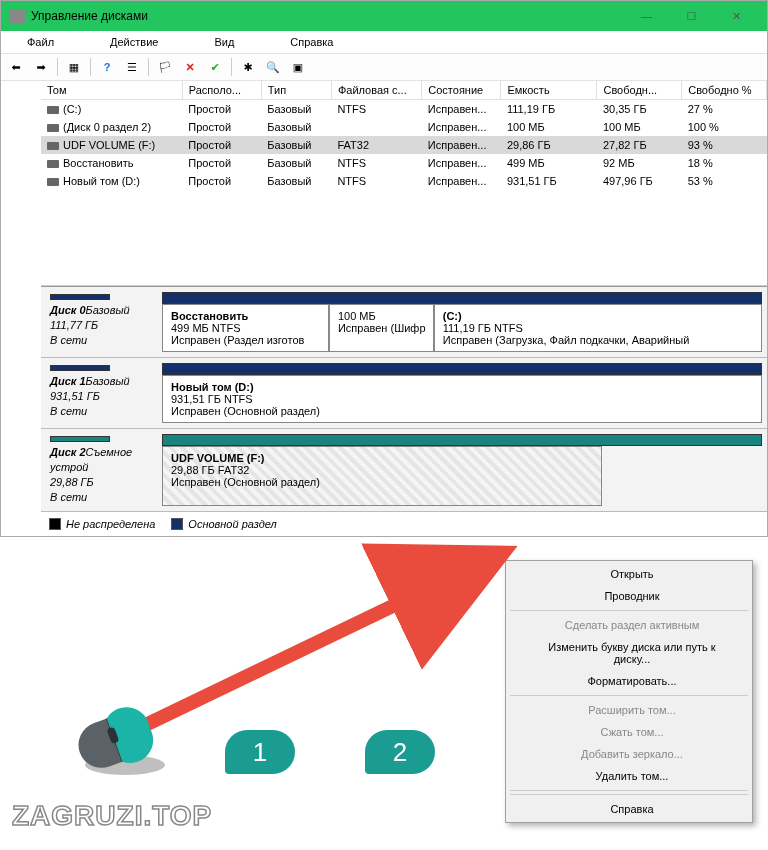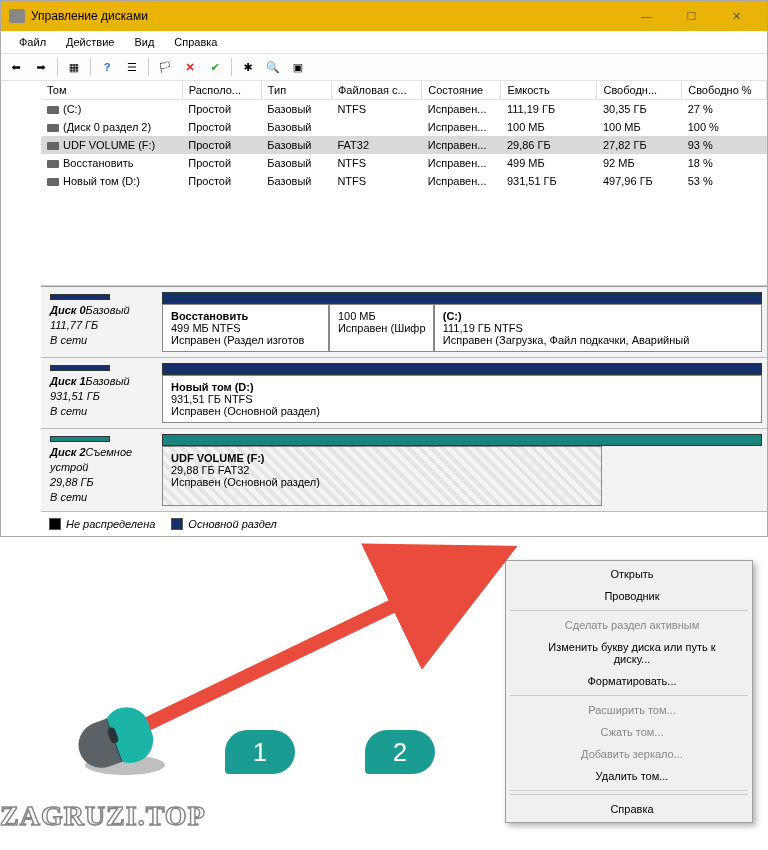--- a/index.html
+++ b/index.html
@@ -1,23 +1,23 @@
 <!DOCTYPE html>
 <html><head>
 <meta charset="utf-8">
 <style>
 * { margin: 0; padding: 0; box-sizing: border-box; font-family: 'Segoe UI', Tahoma, sans-serif; font-size: 11px; }
 body { background: #fff; width: 768px; height: 850px; overflow: hidden; position: relative; }
 .window { width: 768px; border: 1px solid #aaa; background: #fff; }
-.titlebar { background: #eab308; height: 30px; display: flex; align-items: center; padding: 0 8px; }
+.titlebar { background: #22c55e; height: 30px; display: flex; align-items: center; padding: 0 8px; }
 .titlebar .icon { width: 16px; height: 14px; margin-right: 6px; background: #888; border-radius: 2px; }
 .titlebar .title { flex: 1; font-size: 12px; }
 .win-controls { display: flex; }
 .win-btn { width: 45px; height: 30px; display: flex; align-items: center; justify-content: center; color: #555; }
-.menubar { display: flex; padding: 2px 8px; background: #fff; border-bottom: 1px solid #e3e3e3; }
+.menubar { display: flex; padding: 2px 16px; background: #fff; border-bottom: 1px solid #e3e3e3; gap: 36px; }
 .menu-item { padding: 3px 10px; }
 .toolbar { display: flex; align-items: center; padding: 2px 4px; gap: 3px; border-bottom: 1px solid #e3e3e3; background: #fdfdfd; }
 .tb-btn { width: 22px; height: 22px; display: flex; align-items: center; justify-content: center; border: 1px solid transparent; }
 .tb-sep { width: 1px; height: 18px; background: #ccc; margin: 0 2px; }
 .content { display: flex; flex-direction: column; padding-left: 40px; }
 .table-wrap { border-bottom: 1px solid #ccc; }
 table { width: 100%; border-collapse: collapse; table-layout: fixed; }
 th { text-align: left; font-weight: normal; padding: 3px 6px; background: #fff; border-right: 1px solid #e0e0e0; border-bottom: 1px solid #e0e0e0; white-space: nowrap; overflow: hidden; text-overflow: ellipsis; }
 td { padding: 3px 6px; white-space: nowrap; overflow: hidden; text-overflow: ellipsis; }
 tr.selected td { background: #d9d9d9; }
@@ -39,21 +39,21 @@
 .legend { padding: 6px 8px; display: flex; gap: 16px; font-style: italic; }
 .legend-item { display: flex; align-items: center; gap: 5px; }
 .swatch { width: 12px; height: 12px; border: 1px solid #555; }
 .context-menu { position: absolute; right: 15px; top: 560px; width: 248px; background: #f0f0f0; border: 1px solid #a0a0a0; box-shadow: 3px 3px 6px rgba(0,0,0,.3); padding: 2px; }
 .cm-item { padding: 5px 22px 5px 28px; color: #000; text-align: center; }
 .cm-item.disabled { color: #888; }
 .cm-sep { height: 1px; background: #ccc; margin: 3px 2px; }
 .arrow-overlay { position: absolute; left: 105px; top: 540px; pointer-events: none; }
 .mouse-img { position: absolute; left: 60px; top: 705px; width: 110px; height: 72px; }
 .step-badge { position: absolute; width: 70px; height: 44px; background: #1a9c92; color: #fff; font-size: 26px; font-weight: 400; display: flex; align-items: center; justify-content: center; border-radius: 22px 22px 22px 4px; }
-.watermark { position: absolute; left: 0; top: 800px; font-family: Liberation Serif, serif; font-size: 28px; font-weight: 900; color: #fff; -webkit-text-stroke: 1.5px #888; letter-spacing: 1px; }
+.watermark { position: absolute; left: 12px; top: 800px; font-family: Liberation Sans, sans-serif; font-size: 28px; font-weight: 900; color: #fff; -webkit-text-stroke: 1.5px #888; letter-spacing: 1px; }
 .hatched { background: repeating-linear-gradient(45deg, #f5f5f5, #f5f5f5 4px, #e5e5e5 4px, #e5e5e5 8px); }
 </style>
 </head>
 <body>
 
 <div class="window">
   <div class="titlebar">
     <span class="icon"></span>
     <span class="title">Управление дисками</span>
     <div class="win-controls">

